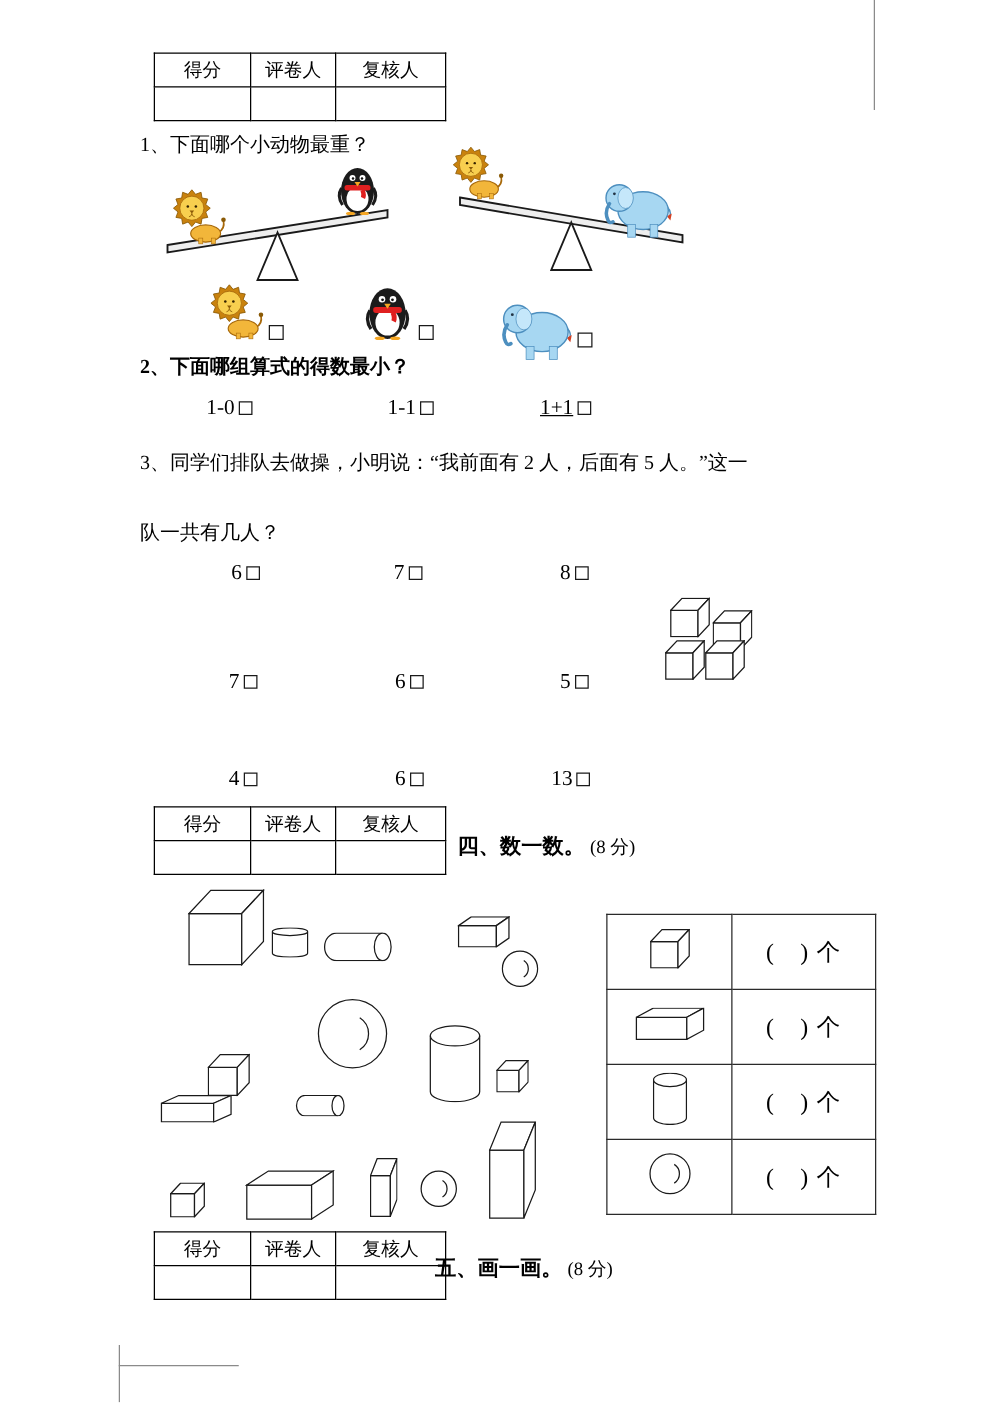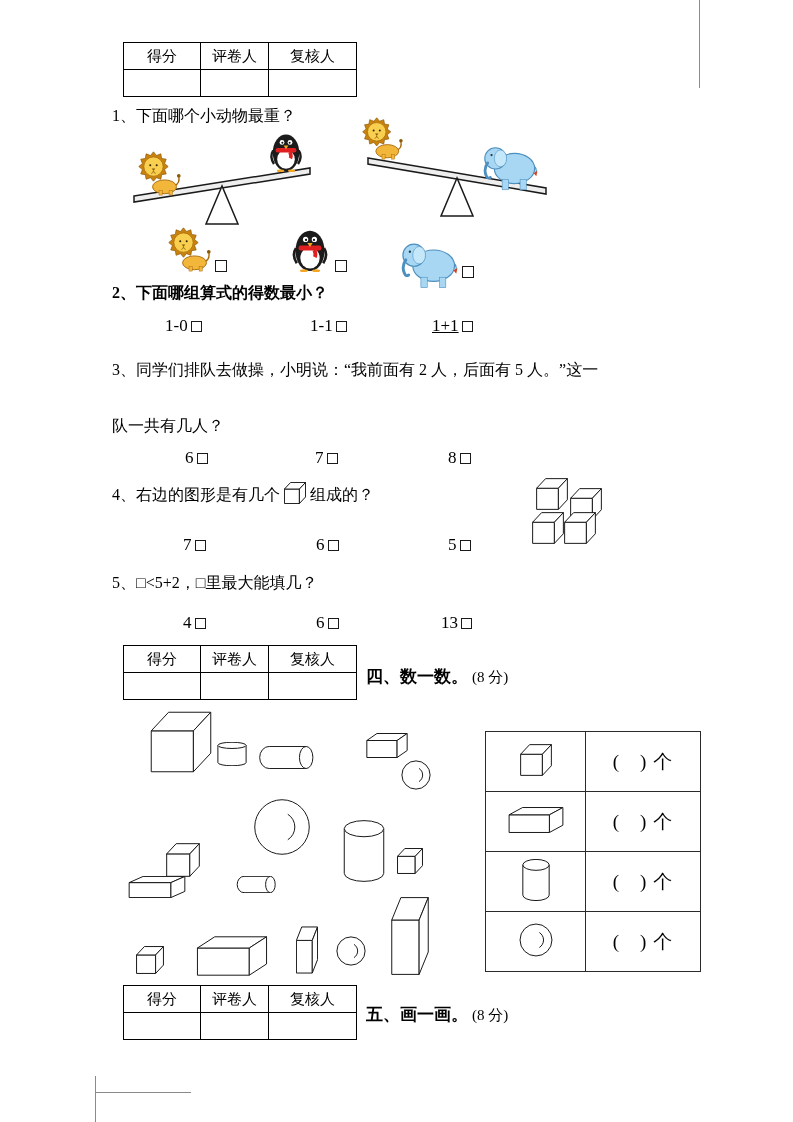--- a/index.html
+++ b/index.html
@@ -192,44 +192,38 @@
   <div class="opt" style="left:185px; top:448px;">
     <span>6</span><span class="cbox"></span>
   </div>
   <div class="opt" style="left:315px; top:448px;">
     <span>7</span><span class="cbox"></span>
   </div>
   <div class="opt" style="left:448px; top:448px;">
     <span>8</span><span class="cbox"></span>
   </div>
 
-  <div class="qtext" style="left:112px; top:482px;">
-    <span>4、右边的图形是有几个</span><svg class="inline-cube" width="22" height="22">
-        <use href="#sym-cube" xlink:href="#sym-cube" width="22" height="22"></use>
-      </svg><span>组成的？</span>
-  </div>
 
   <svg class="art" style="left:526px; top:474px;" width="82" height="76">
     <use href="#sym-cube" xlink:href="#sym-cube" x="44" y="14" width="32" height="32"></use>
     <use href="#sym-cube" xlink:href="#sym-cube" x="10" y="4" width="32" height="32"></use>
     <use href="#sym-cube" xlink:href="#sym-cube" x="6" y="38" width="32" height="32"></use>
     <use href="#sym-cube" xlink:href="#sym-cube" x="38" y="38" width="32" height="32"></use>
   </svg>
 
   <div class="opt" style="left:183px; top:535px;">
     <span>7</span><span class="cbox"></span>
   </div>
   <div class="opt" style="left:316px; top:535px;">
     <span>6</span><span class="cbox"></span>
   </div>
   <div class="opt" style="left:448px; top:535px;">
     <span>5</span><span class="cbox"></span>
   </div>
 
-  <div class="qtext" style="left:112px; top:573px;">5、□&lt;5+2，□里最大能填几？</div>
   <div class="opt" style="left:183px; top:613px;">
     <span>4</span><span class="cbox"></span>
   </div>
   <div class="opt" style="left:316px; top:613px;">
     <span>6</span><span class="cbox"></span>
   </div>
   <div class="opt" style="left:441px; top:613px;">
     <span>13</span><span class="cbox"></span>
   </div>
 
@@ -349,18 +343,18 @@
         <td class="c3">复核人</td>
       </tr>
       <tr>
         <td class="c1"></td>
         <td class="c2"></td>
         <td class="c3"></td>
       </tr>
     </tbody>
   </table>
 
-  <div class="sec-head" style="left:366px; top:1003px;">
+  <div class="sec-head" style="left:348px; top:1003px;">
     <span class="t">五、画一画。</span>
     <span class="p">(8 分)</span>
   </div>
 
 </div>
 
 </body></html>

